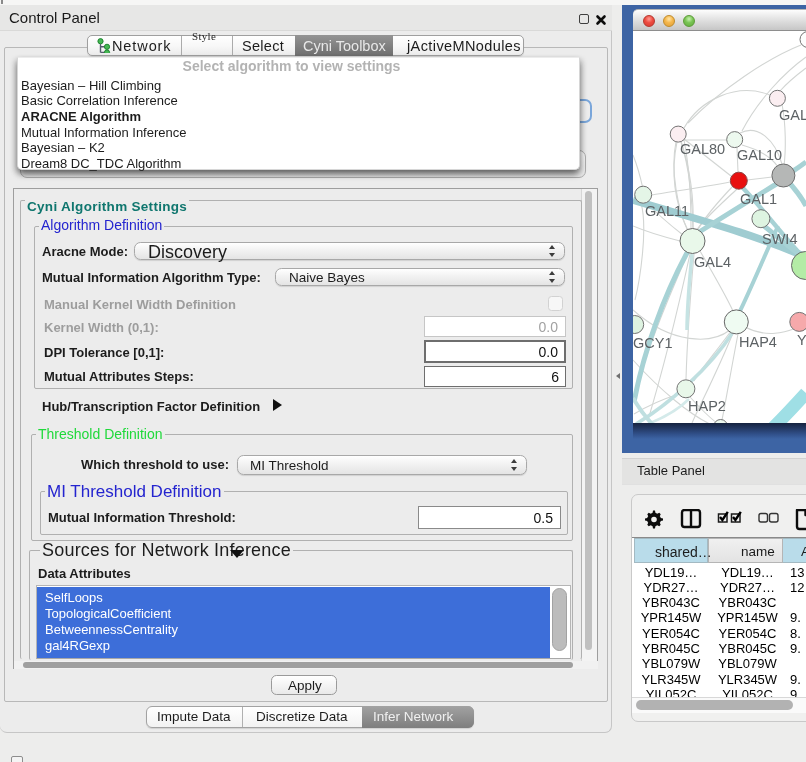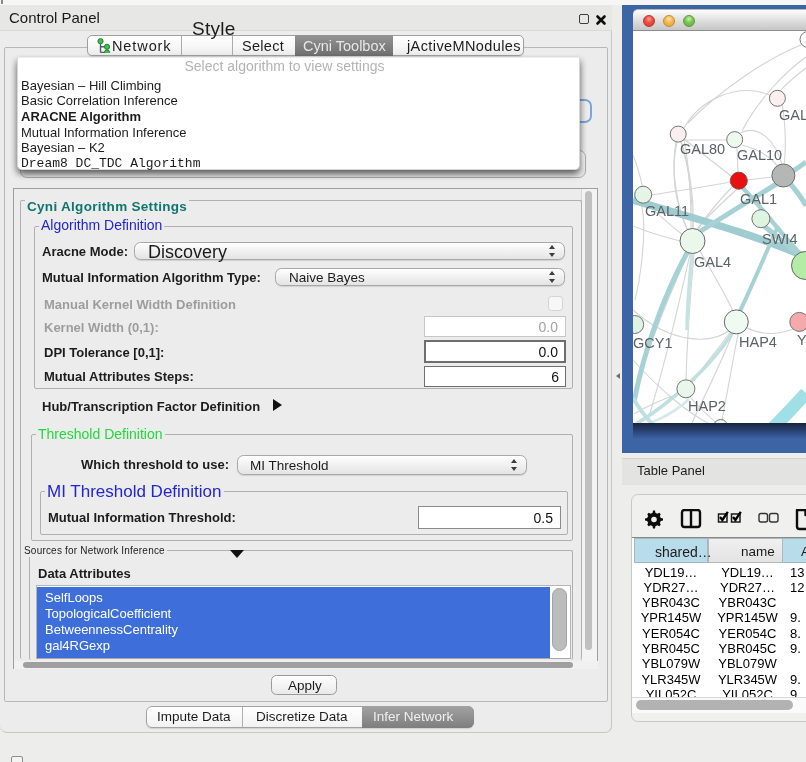--- a/index.html
+++ b/index.html
@@ -40,21 +40,21 @@
 <div class="abs" style="left:295px;top:35px;width:98px;height:21px;background:linear-gradient(#949494,#6e6e6e);"></div>
 <div class="abs" style="left:181px;top:36px;width:1px;height:19px;background:#ababab;"></div>
 <div class="abs" style="left:232px;top:36px;width:1px;height:19px;background:#ababab;"></div>
 <svg class="abs" style="left:95px;top:37px;" width="16" height="16" viewBox="0 0 16 16">
   <path d="M5.5 6.5 L5.5 15.5 M5.5 9.8 L11 9.8 M5.5 15.5 L11 15.5" stroke="#565c6e" stroke-width="1.4" fill="none"></path>
   <circle cx="5.5" cy="4.2" r="2.6" fill="#46b854" stroke="#1e8630" stroke-width="1"></circle>
   <circle cx="12" cy="9.8" r="2.6" fill="#46b854" stroke="#1e8630" stroke-width="1"></circle>
   <circle cx="12" cy="15.5" r="2.6" fill="#46b854" stroke="#1e8630" stroke-width="1"></circle>
 </svg>
 <div class="lbl" style="left:112px;top:38.5px;font-size:14.5px;letter-spacing:0.9px;">Network</div>
-<div class="lbl" style="left:192px;top:22px;font-size:19px;letter-spacing:0.3px;">Style</div>
+<div class="lbl" style="left:192px;top:29px;font-size:11px;letter-spacing:0.3px;font-family:Liberation Serif, serif;">Style</div>
 <div class="lbl" style="left:242px;top:38.5px;font-size:14.5px;letter-spacing:0.3px;">Select</div>
 <div class="lbl" style="left:303px;top:38.5px;font-size:14.5px;color:#e8e8e8;">Cyni Toolbox</div>
 <div class="lbl" style="left:407px;top:38.5px;font-size:14.5px;letter-spacing:0.4px;">jActiveMNodules</div>
 
 <div class="abs" style="left:560px;top:99px;width:32px;height:24px;border:2.5px solid #7aa6da;border-radius:7px;background:#ededed;"></div>
 <div class="abs" style="left:20px;top:150px;width:566px;height:28px;border:1px solid #aeaeae;border-radius:7px;background:linear-gradient(#fafafa,#e7e7e7);"></div>
 
 <div class="abs" style="left:13px;top:188px;width:585px;height:481px;border:1px solid #9e9e9e;background:#ececec;"></div>
 
 <div class="abs" style="left:581px;top:189px;width:16px;height:472px;background:#f3f3f3;border-left:1px solid #d6d6d6;"></div>
@@ -104,21 +104,21 @@
     <span class="ar"></span>
   </div>
 <div class="lbl" style="left:250px;top:459px;font-size:13.5px;">MI Threshold</div>
 
 <div class="grp" style="left:40px;top:491px;width:528px;height:44px;"></div>
 <div class="gtitle" style="left:45px;top:485px;color:#2424cf;font-size:17px;">MI Threshold Definition</div>
 <div class="lbl b" style="left:48px;top:511px;">Mutual Information Threshold:</div>
 <div class="fld" style="left:418px;top:506px;width:143px;height:23px;border:1.5px solid #8a8a8a;padding:3px 7px 0 0;">0.5</div>
 
 <div class="grp" style="left:29px;top:550px;width:544px;height:110px;border-bottom:none;"></div>
-<div class="gtitle" style="left:22px;top:544px;color:#1c1c1c;font-size:10px;letter-spacing:0.2px;">Sources for Network Inference</div>
+<div class="gtitle" style="left:40px;top:544px;color:#1c1c1c;font-size:18px;letter-spacing:0.2px;">Sources for Network Inference</div>
 <div class="abs" style="left:230px;top:550px;width:0;height:0;border-left:7.5px solid transparent;border-right:7.5px solid transparent;border-top:8px solid #111;"></div>
 <div class="lbl b" style="left:38px;top:567px;">Data Attributes</div>
 
 <div class="abs" style="left:36px;top:585px;width:535px;height:74px;background:#ffffff;border:1px solid #b5b5b5;border-bottom:1px solid #a8a8a8;"></div>
 <div class="abs" style="left:37px;top:587px;width:513px;height:71px;background:#3d6ed9;"></div>
 <div class="lbl" style="left:45px;top:591px;color:#ffffff;">SelfLoops</div>
 <div class="lbl" style="left:45px;top:607px;color:#ffffff;">TopologicalCoefficient</div>
 <div class="lbl" style="left:45px;top:623px;color:#ffffff;">BetweennessCentrality</div>
 <div class="lbl" style="left:45px;top:639px;color:#ffffff;">gal4RGexp</div>
 <div class="abs" style="left:552px;top:588px;width:15px;height:63px;background:#bcbcbc;border:1px solid #a2a2a2;border-radius:7.5px;"></div>
@@ -129,27 +129,27 @@
 <div class="abs" style="left:146px;top:706px;width:328px;height:22px;border:1px solid #a2a2a2;border-radius:6px;background:linear-gradient(#ffffff,#f2f2f2);box-shadow:0 1px 1px rgba(0,0,0,0.12);"></div>
 <div class="abs" style="left:362px;top:706px;width:112px;height:22px;background:linear-gradient(#a2a2a2,#7e7e7e);border-radius:0 6px 6px 0;"></div>
 <div class="abs" style="left:242px;top:707px;width:1px;height:20px;background:#b0b0b0;"></div>
 <div class="lbl" style="left:157px;top:710px;font-size:13.5px;">Impute Data</div>
 <div class="lbl" style="left:256px;top:710px;font-size:13.5px;">Discretize Data</div>
 <div class="lbl" style="left:373px;top:710px;font-size:13.5px;color:#f0f0f0;">Infer Network</div>
 
 <div class="abs" style="left:11px;top:756px;width:12px;height:10px;border:1.5px solid #8d8d8d;border-radius:2px;background:#f4f4f4;"></div>
 
 <div class="abs" style="left:17px;top:57px;width:563px;height:113px;background:#ffffff;border:1px solid #d6d6d6;border-top:1px solid #ececec;border-radius:0 0 5px 5px;box-shadow:0 5px 7px -1px rgba(0,0,0,0.42),2px 3px 6px rgba(0,0,0,0.18),-2px 3px 6px rgba(0,0,0,0.18);"></div>
-<div class="lbl" style="left:3px;top:59px;width:563px;text-align:center;color:#b3b3b3;font-size:14px;">Select algorithm to view settings</div>
+<div class="lbl" style="left:10px;top:59px;width:563px;text-align:center;color:#b3b3b3;font-size:14px;font-weight:bold;">Select algorithm to view settings</div>
 <div class="lbl" style="left:21px;top:78.5px;">Bayesian – Hill Climbing</div>
 <div class="lbl" style="left:21px;top:94px;">Basic Correlation Inference</div>
 <div class="lbl b" style="left:21px;top:110px;">ARACNE Algorithm</div>
 <div class="lbl" style="left:21px;top:125.5px;">Mutual Information Inference</div>
 <div class="lbl" style="left:21px;top:141px;">Bayesian – K2</div>
-<div class="lbl" style="left:21px;top:156.5px;font-family:Liberation Mono, monospace;">Dream8 DC_TDC Algorithm</div>
+<div class="lbl" style="left:21px;top:156.5px;">Dream8 DC_TDC Algorithm</div>
 
 <div class="abs" style="left:616px;top:373px;width:0;height:0;border-top:3px solid transparent;border-bottom:3px solid transparent;border-right:4px solid #6f6f6f;"></div>
 
 <div class="abs" style="left:622px;top:5px;width:184px;height:448px;background:#3d64a4;"></div>
 
 <div class="abs" style="left:633px;top:423px;width:173px;height:16px;background:linear-gradient(#16233f,#31508a 70%,#3d64a4);"></div>
 
 <div class="abs" style="left:633px;top:9px;width:173px;height:22px;background:linear-gradient(#fdfdfd,#e3e3e3 45%,#c6c6c6);border-top:1px solid #b5b5b5;border-bottom:1px solid #8e8e8e;border-radius:5px 0 0 0;"></div>
 <div class="abs" style="left:643px;top:15px;width:12px;height:12px;border-radius:50%;background:radial-gradient(circle at 50% 30%,#ff9a93 0%,#ed4b40 45%,#d83b31 100%);border:0.5px solid #b5372e;"></div>
 <div class="abs" style="left:663px;top:15px;width:12px;height:12px;border-radius:50%;background:radial-gradient(circle at 50% 30%,#ffe6a8 0%,#f5b64b 45%,#e0a03a 100%);border:0.5px solid #c08c2c;"></div>

